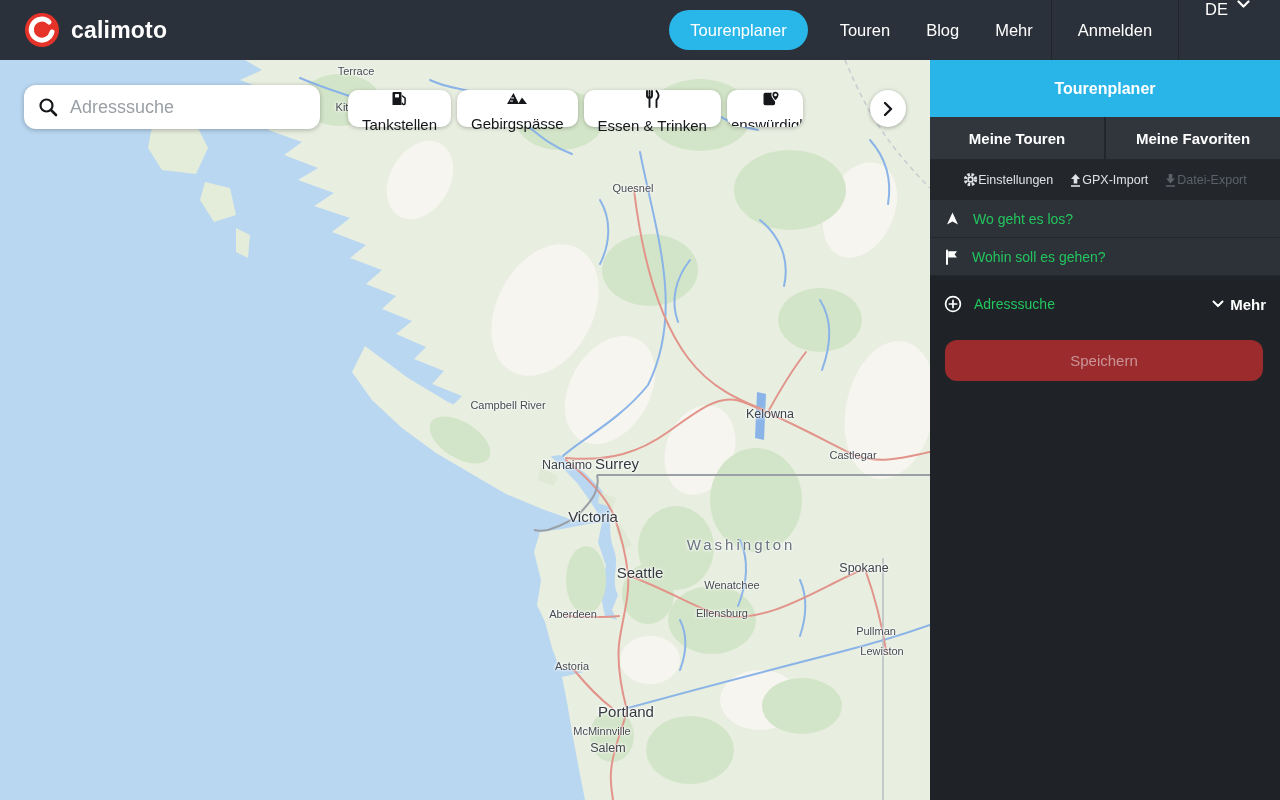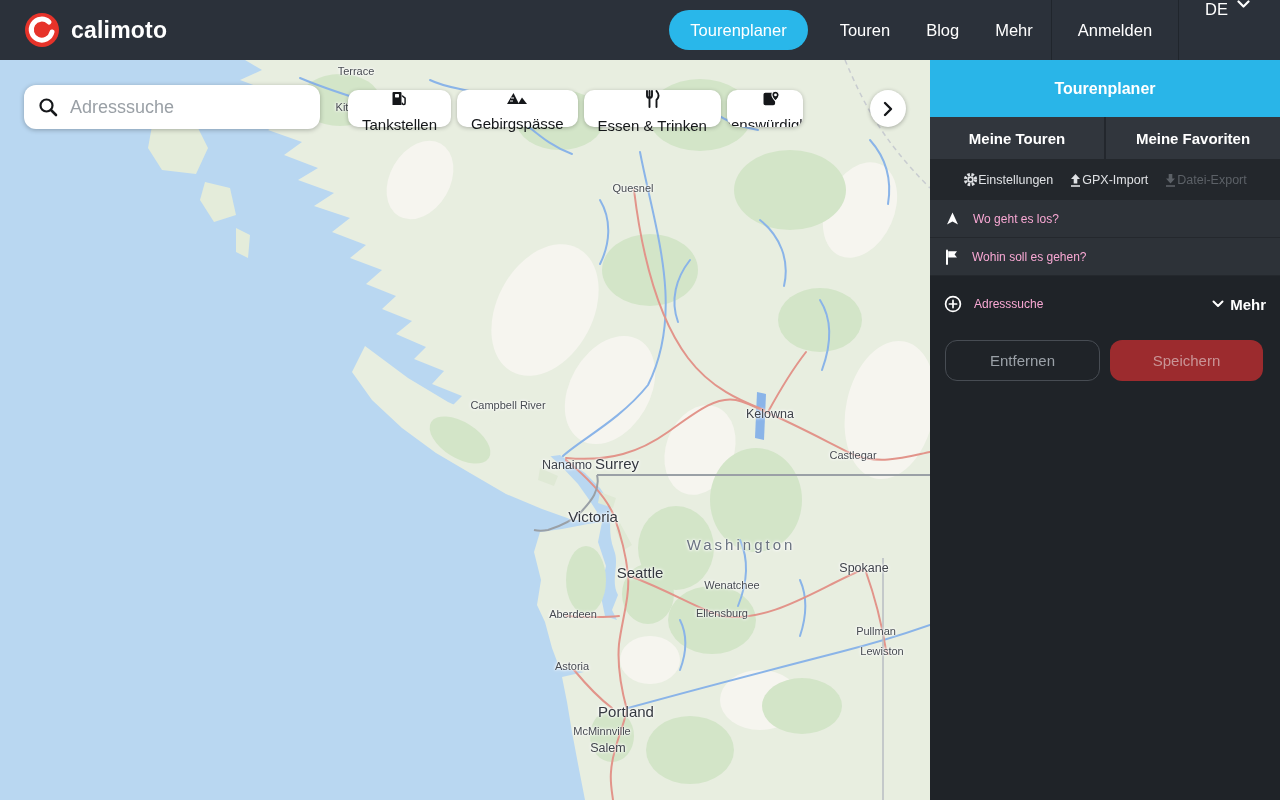--- a/index.html
+++ b/index.html
@@ -56,21 +56,21 @@
   .sb-tab { flex:1; background:#31363d; color:#fff; font-weight:700; font-size:15px;
             display:flex; align-items:center; justify-content:center; cursor:pointer; }
   .sb-tab + .sb-tab { margin-left:2px; }
   .sb-tools { height:41px; background:#23272c; display:flex; align-items:center;
               justify-content:center; gap:16px; }
   .sb-tool { display:flex; align-items:center; gap:0; color:#dfe1e4; font-size:12.5px;
              cursor:pointer; }
   .sb-tool.disabled { color:#5c6167; cursor:default; }
   .sb-row { height:38px; background:#2d3238; display:flex; align-items:center; gap:12px;
             padding:0 14px; border-bottom:1px solid #24282d; cursor:text; }
-  .sb-row .ph { color:#f9a8d4; font-size:12px; }
+  .sb-row .ph { color:#22c55e; font-size:14px; }
   .sb-row.via { background:transparent; border-bottom:none; margin-top:9px; cursor:pointer; }
   .sb-more { margin-left:auto; display:flex; align-items:center; gap:6px; color:#fff;
              font-size:15px; font-weight:600; cursor:pointer; }
   .sb-buttons { display:flex; gap:10px; padding:17px 17px 0 15px; }
   .btn { flex:1; height:41px; border-radius:12px; font-size:15px; display:flex;
          align-items:center; justify-content:center; cursor:pointer;
          font-family:"Liberation Sans", sans-serif; }
   .btn-ghost { background:transparent; border:1px solid #474c53; color:#9ba1a8; }
   .btn-save  { background:#9c2b2e; border:none; color:#c99496; }
 
@@ -347,18 +347,17 @@
         <span class="icon">
           <svg width="12" height="8" viewBox="0 0 12 8">
               <path d="M1.5 1.5 L6 6 L10.5 1.5" fill="none" stroke="#fff" stroke-width="2" stroke-linecap="round" stroke-linejoin="round"></path>
             </svg>
         </span>
         <span>Mehr</span>
       </span>
     </div>
 
     <div class="sb-buttons">
-      <button class="btn btn-ghost">Entfernen</button>
       <button class="btn btn-save">Speichern</button>
     </div>
   </aside>
 
 </div>
 
 </body></html>

